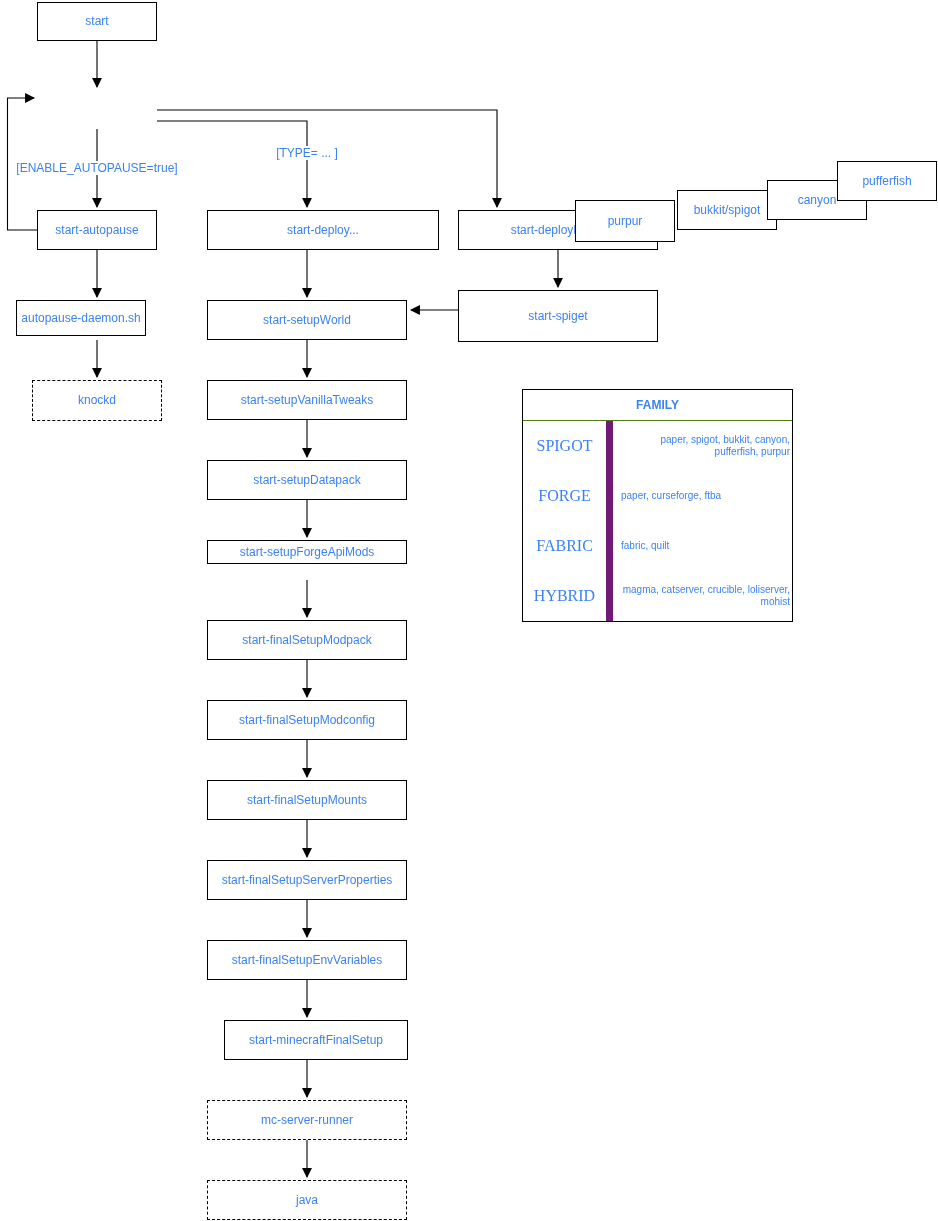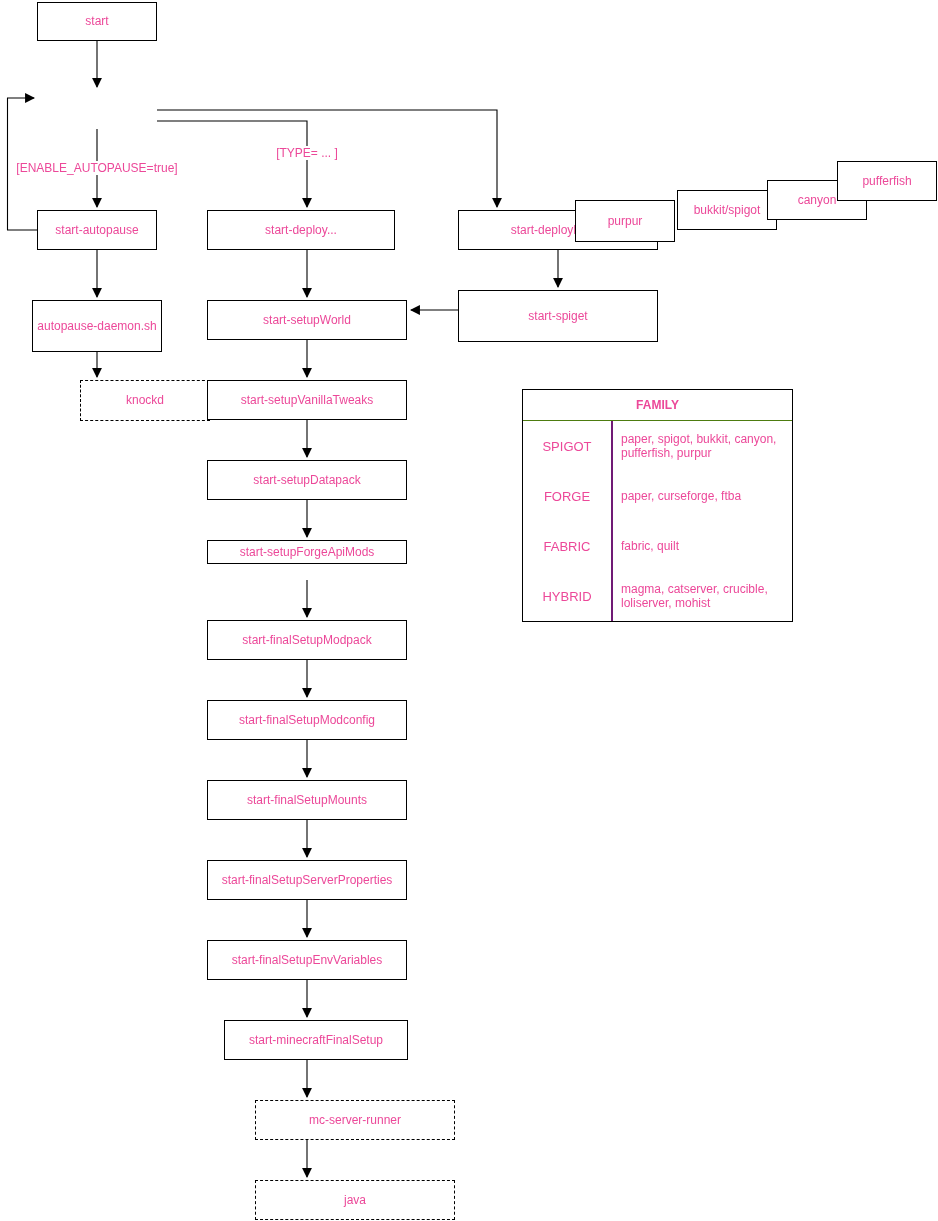--- a/index.html
+++ b/index.html
@@ -1,51 +1,51 @@
 <!DOCTYPE html>
 <html><head>
 <meta charset="utf-8">
 <style>
   html, body { margin:0; padding:0; background:#ffffff; }
   .canvas {
     position:relative; width:938px; height:1221px; background:#ffffff;
-    font-family:"Liberation Sans", sans-serif; color:#ec4899; overflow:hidden;
+    font-family:"Liberation Sans", sans-serif; color:#3b82f6; overflow:hidden;
   }
   .edges-svg { position:absolute; left:0; top:0; z-index:1; }
   .node {
     position:absolute; box-sizing:border-box;
     border:1px solid #000; background:#ffffff;
     display:flex; align-items:center; justify-content:center;
     font-size:12px; line-height:1.2; text-align:center;
     z-index:2; white-space:nowrap;
   }
-  .node.dashed { border-style:dashed;margin-left:48px; }
+  .node.dashed { border-style:dashed; }
   .z3{z-index:3}.z4{z-index:4}.z5{z-index:5}.z6{z-index:6}
   .edge-label {
     position:absolute; transform:translate(-50%,-50%);
     background:#ffffff; font-size:12px; padding:0 2px;
     z-index:3; white-space:nowrap;
   }
   .family-table {
     position:absolute; left:522px; top:389px; width:271px; height:233px;
     box-sizing:border-box; border:1px solid #000; background:#ffffff; z-index:2;
   }
   .family-header {
     height:31px; box-sizing:border-box; border-bottom:1px solid #4d7c0f;
     display:flex; align-items:center; justify-content:center;
     font-size:12px; font-weight:bold;
   }
   .family-row { display:flex; height:50px; }
   .family-name {
-    width:90px; box-sizing:border-box; border-right:2px solid #701a75;
-    display:flex; align-items:center; justify-content:center; font-size:13px;
+    width:90px; box-sizing:border-box; border-right:7px solid #701a75;
+    display:flex; align-items:center; justify-content:center; font-size:16px;font-family:Liberation Serif, serif;
   }
   .family-members {
     flex:1; display:flex; align-items:center;
-    padding:0 2px 0 8px; font-size:12px; line-height:1.18;
+    padding:0 2px 0 8px; font-size:10px; line-height:1.18;text-align:right;
   }
 </style>
 </head>
 <body>
 
 <div class="canvas">
 
   <svg class="edges-svg" width="938" height="1221" viewBox="0 0 938 1221">
     <defs>
       <marker id="arrow" viewBox="0 0 10 10" refX="9" refY="5" markerWidth="9" markerHeight="9" orient="auto-start-reverse">
@@ -72,24 +72,24 @@
       <path d="M307,980 V1017" marker-end="url(#arrow)"></path>
       <path d="M307,1060 V1097" marker-end="url(#arrow)"></path>
       <path d="M307,1140 V1177" marker-end="url(#arrow)"></path>
       <path d="M558,250 V287" marker-end="url(#arrow)"></path>
       <path d="M458,310 H411" marker-end="url(#arrow)"></path>
     </g>
   </svg>
 
   <div class="node" style="left:37px;top:2px;width:120px;height:39px">start</div>
   <div class="node" style="left:37px;top:210px;width:120px;height:40px">start-autopause</div>
-  <div class="node" style="left:32px;top:300px;width:130px;height:52px">autopause-daemon.sh</div>
+  <div class="node" style="left:16px;top:300px;width:130px;height:36px">autopause-daemon.sh</div>
   <div class="node dashed" style="left:32px;top:380px;width:130px;height:41px">knockd</div>
 
-  <div class="node" style="left:207px;top:210px;width:188px;height:40px">start-deploy...</div>
+  <div class="node" style="left:207px;top:210px;width:232px;height:40px">start-deploy...</div>
   <div class="node" style="left:207px;top:300px;width:200px;height:40px">start-setupWorld</div>
   <div class="node" style="left:207px;top:380px;width:200px;height:40px">start-setupVanillaTweaks</div>
   <div class="node" style="left:207px;top:460px;width:200px;height:40px">start-setupDatapack</div>
   <div class="node" style="left:207px;top:540px;width:200px;height:24px">start-setupForgeApiMods</div>
   <div class="node" style="left:207px;top:620px;width:200px;height:40px">start-finalSetupModpack</div>
   <div class="node" style="left:207px;top:700px;width:200px;height:40px">start-finalSetupModconfig</div>
   <div class="node" style="left:207px;top:780px;width:200px;height:40px">start-finalSetupMounts</div>
   <div class="node" style="left:207px;top:860px;width:200px;height:40px">start-finalSetupServerProperties</div>
   <div class="node" style="left:207px;top:940px;width:200px;height:40px">start-finalSetupEnvVariables</div>
   <div class="node" style="left:224px;top:1020px;width:184px;height:40px">start-minecraftFinalSetup</div>

